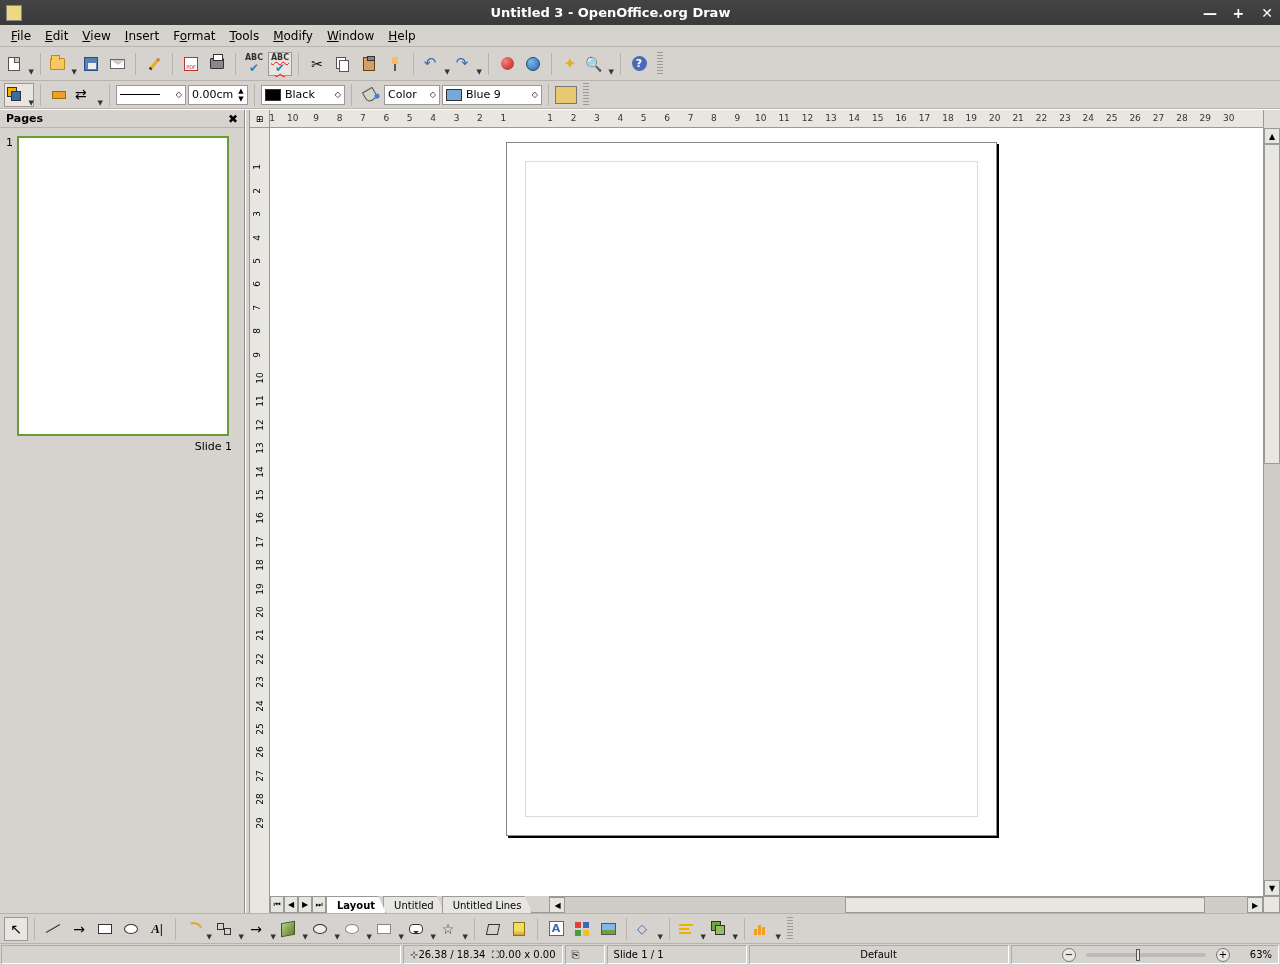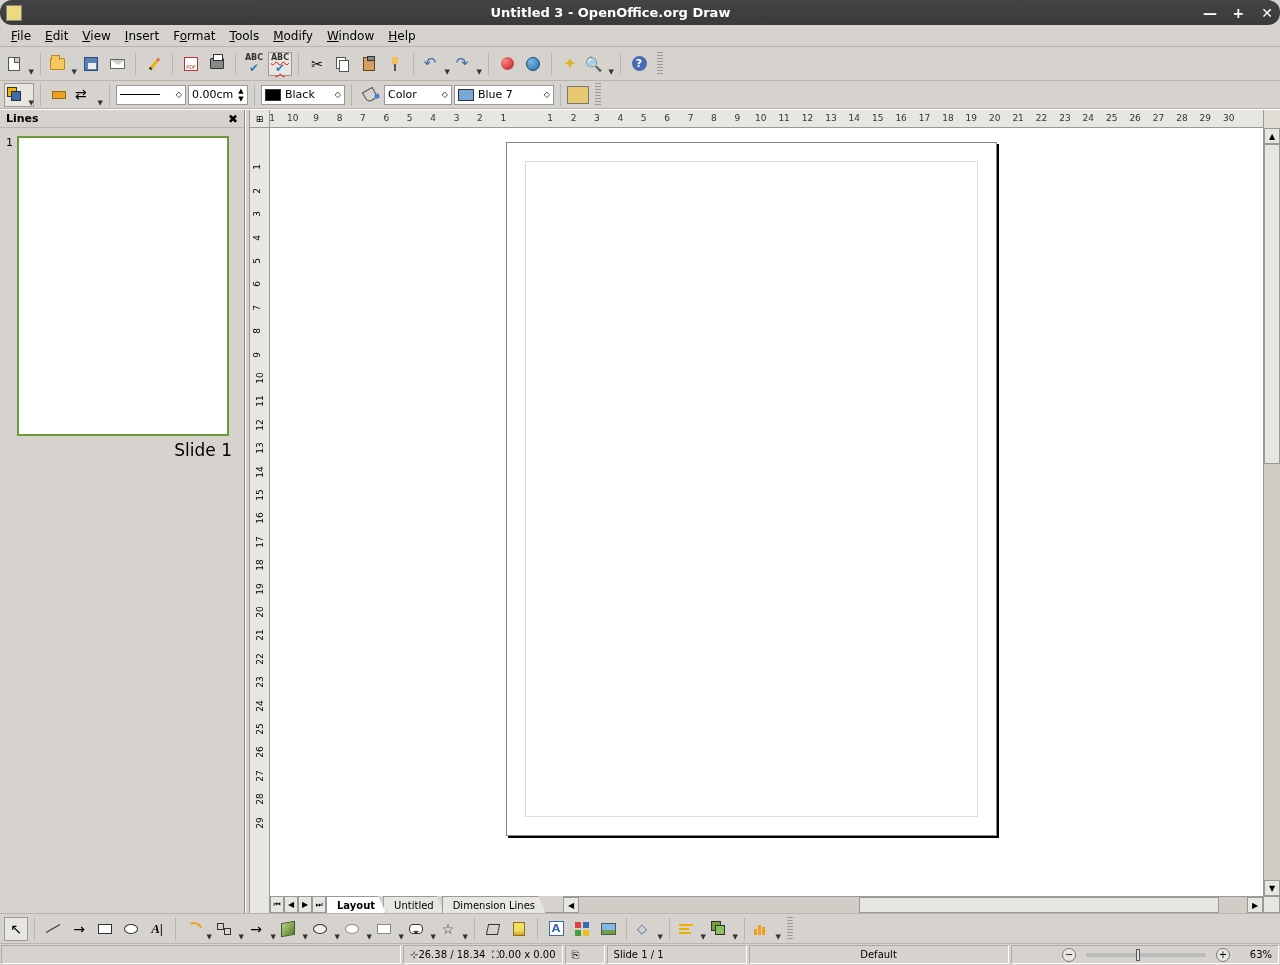--- a/index.html
+++ b/index.html
@@ -1,19 +1,19 @@
 <!DOCTYPE html>
 <html><head>
 <meta charset="utf-8">
 <style>
 * { box-sizing: border-box; margin: 0; padding: 0; font-family: "DejaVu Sans", Arial, sans-serif; }
 body { width: 1280px; height: 965px; background: #d6d3ce; overflow: hidden; font-size: 11px; display: flex; flex-direction: column; }
 
 
-.titlebar { height: 25px; background: linear-gradient(to bottom, #444, #3a3a3a); color: #fff; display: flex; align-items: center; padding: 8px 6px; font-size: 13px; font-weight: bold; border-radius: 12px; }
+.titlebar { height: 25px; background: linear-gradient(to bottom, #444, #3a3a3a); color: #fff; display: flex; align-items: center; padding: 8px 6px; font-size: 13px; font-weight: bold; }
 .titlebar .icon { width: 16px; height: 16px; margin-right: 6px; background: #ecd980; border: 1px solid #888; }
 .titlebar .title { flex: 1; text-align: center; }
 .titlebar .winbtns span { margin-left: 10px; cursor: pointer; font-weight: bold; font-size: 14px; display: inline-block; width: 14px; text-align: center; }
 
 
 .menubar { height: 22px; background: #d6d3ce; display: flex; align-items: center; padding: 0 4px; border-bottom: 1px solid #b8b4ad; }
 .menubar .menuitem { margin: 0 7px; font-size: 12px; cursor: pointer; }
 .menubar .menuitem u { text-decoration: underline; }
 
 
@@ -40,21 +40,21 @@
 
 .mainarea { flex: 1; display: flex; min-height: 0; border-top: 1px solid #fff; }
 
 .pages-panel { width: 245px; display: flex; flex-direction: column; border-right: 1px solid #888; }
 .pages-header { height: 18px; background: #d6d3ce; border-bottom: 1px solid #b8b4ad; padding: 2px 6px; font-weight: bold; font-size: 11px; display: flex; align-items: center; }
 .pages-header .close { margin-left: auto; font-weight: normal; cursor: pointer; font-size: 12px; }
 .pages-body { flex: 1; background: #d6d3ce; padding: 8px 6px; overflow: auto; }
 .page-thumb-wrap { display: flex; align-items: flex-start; gap: 4px; }
 .page-num { font-size: 11px; }
 .page-thumb { width: 212px; height: 300px; background: #fff; border: 2px solid #6b9a3a; }
-.page-label { text-align: right; font-size: 17px; padding: 4px 6px 0 0; }
+.page-label { text-align: right; font-size: 11px; padding: 4px 6px 0 0; }
 
 .splitter-v { width: 5px; background: #d6d3ce; cursor: col-resize; border-right: 1px solid #999; border-left: 1px solid #fff; }
 
 .canvas-region { flex: 1; display: flex; flex-direction: column; min-width: 0; }
 .ruler-corner-row { display: flex; height: 18px; }
 .ruler-corner { width: 20px; height: 18px; background: #e8e6e0; border-right: 1px solid #999; border-bottom: 1px solid #999; font-size: 9px; display: flex; align-items: center; justify-content: center; }
 .ruler-h { flex: 1; background: #e8e6e0; border-bottom: 1px solid #999; position: relative; overflow: hidden; font-size: 9px; color: #333; }
 .ruler-h .tick, .ruler-v .tick { position: absolute; font-size: 9px; }
 .ruler-h .tick { top: 3px; transform: translateX(-50%); }
 .ruler-v .tick { left: 4px; transform: translateY(-50%) rotate(-90deg); transform-origin: center; }
@@ -299,39 +299,39 @@
   <span class="tsep"></span>
   <div class="combo" style="width:84px;text-align:center;">
       <span class="swatch" style="background:#000;"></span>
       <span>Black</span>
       <span class="cdrop">◇</span>
     </div>
   <span class="tsep"></span>
   <span class="tbtn">
       <span class="i-bucket"></span>
     </span>
-  <div class="combo" style="width:68px;">
+  <div class="combo" style="width:56px;">
       <span>Color</span>
       <span class="cdrop">◇</span>
     </div>
   <div class="combo" style="width:100px;">
       <span class="swatch" style="background:#78a8d8;"></span>
-      <span>Blue 7</span>
+      <span>Blue 9</span>
       <span class="cdrop">◇</span>
     </div>
   <span class="tsep"></span>
   <span class="sw-tool" style="background:#e8c870;"></span>
   <span class="tgrip"></span>
 </div>
 
 <div class="mainarea">
 
   <div class="pages-panel">
     <div class="pages-header">
-      <span>Lines</span>
+      <span>Pages</span>
       <span class="close">✖</span>
     </div>
     <div class="pages-body">
       <div class="page-thumb-wrap">
         <span class="page-num">1</span>
         <div style="flex:1;">
           <div class="page-thumb"></div>
           <div class="page-label">Slide 1</div>
         </div>
       </div>
@@ -442,21 +442,21 @@
       <div class="nav-btn">▶</div>
       <div class="nav-btn">⏭</div>
       <div class="tabs-strip">
         <div class="tab tab-active">
             <span>Layout</span>
           </div>
         <div class="tab">
             <span>Untitled</span>
           </div>
         <div class="tab">
-            <span>Dimension Lines</span>
+            <span>Untitled Lines</span>
           </div>
       </div>
       <div class="tabs-spacer"></div>
       <div class="scrollbar-h">
         <div class="sbtn">◀</div>
         <div class="strack">
             <div class="sthumb" style="left:280px;width:360px;"></div>
           </div>
         <div class="sbtn">▶</div>
       </div>

